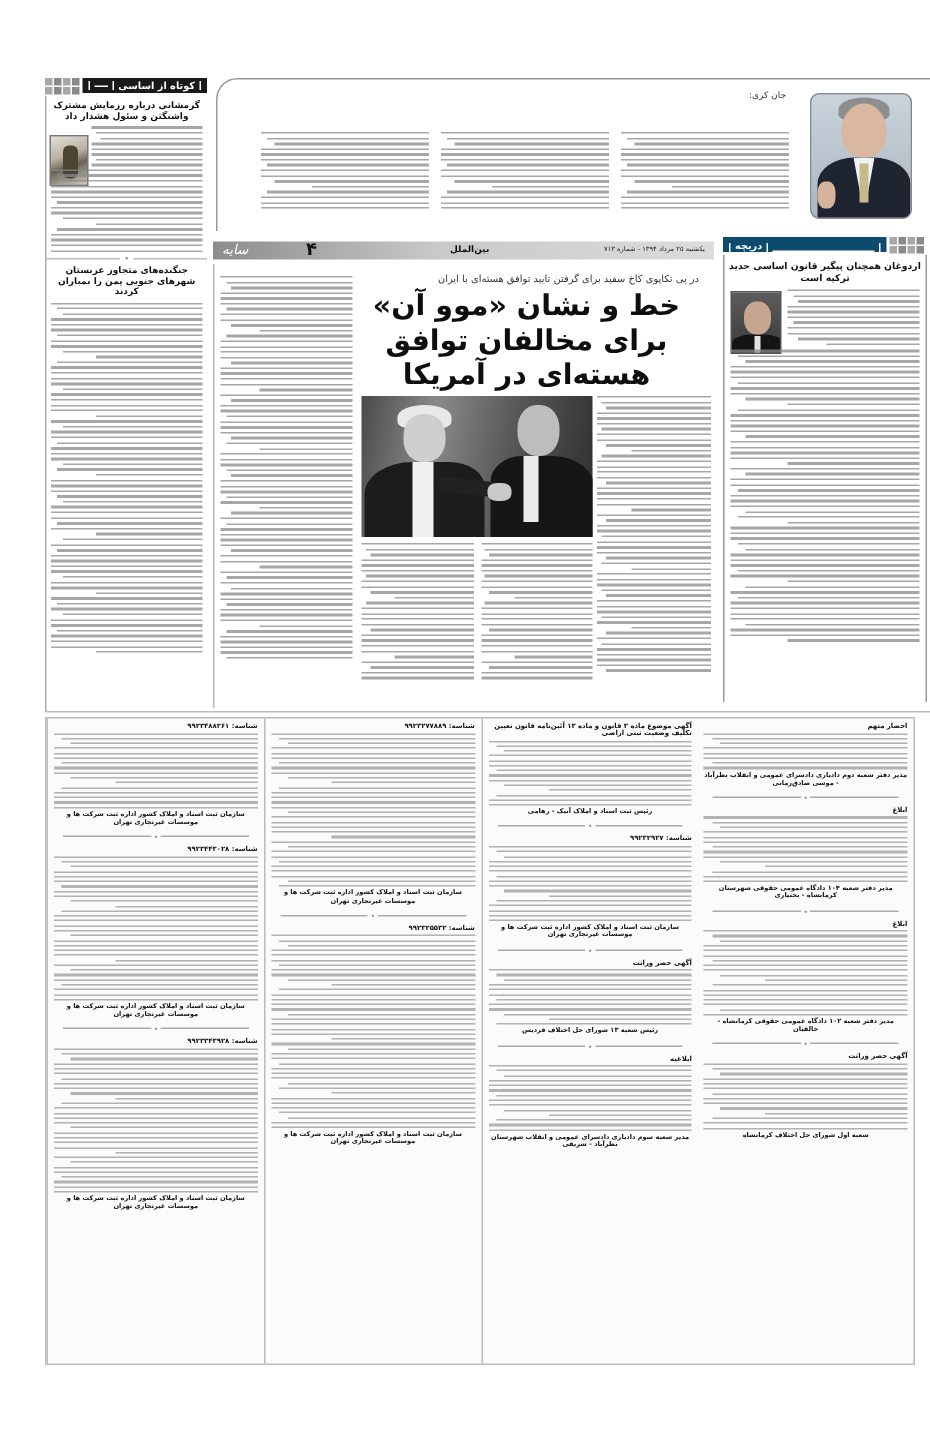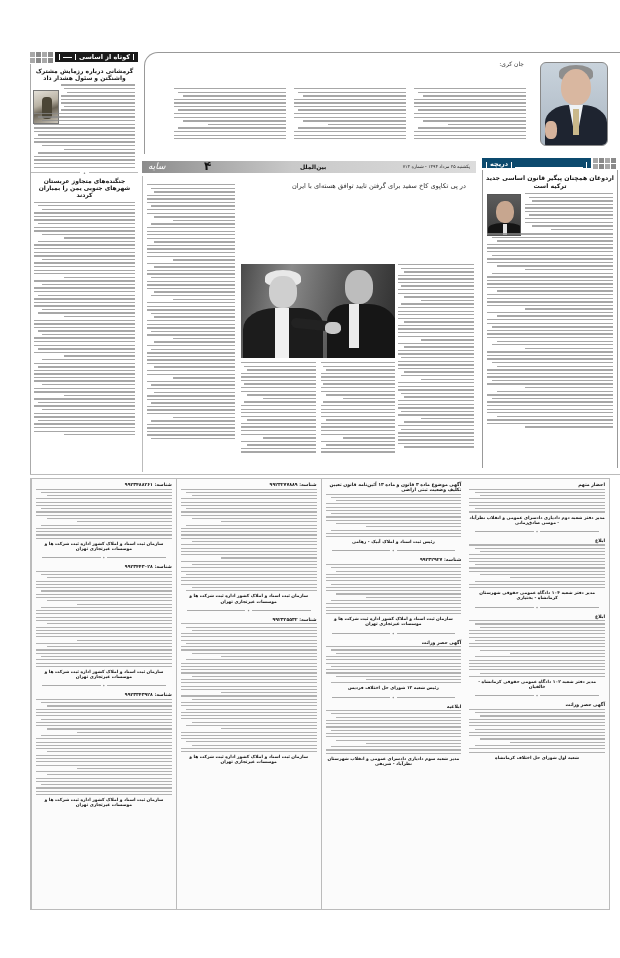--- a/index.html
+++ b/index.html
@@ -400,20 +400,21 @@
 
   <div class="band">
     <span class="logo">سایه</span>
     <span class="pgno">۴</span>
     <span class="section">بین‌الملل</span>
     <span class="dateline">یکشنبه ۲۵ مرداد ۱۳۹۴ - شماره ۷۱۳</span>
   </div>
 
   <div class="main-box">
     <div class="main-kicker">در پی تکاپوی کاخ سفید برای گرفتن تایید توافق هسته‌ای با ایران</div>
+    <div class="main-title">خط و نشان «موو آن» برای مخالفان توافق هسته‌ای در آمریکا</div>
 
     <div class="main-left-col lines">
       <i></i>
         <i></i>
         <i></i>
         <i></i>
         <i></i>
         <i></i>
         <i></i>
         <i></i>

